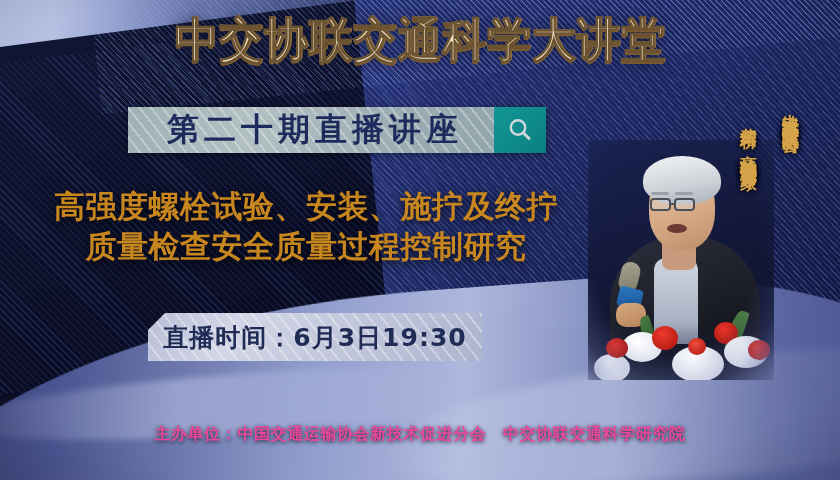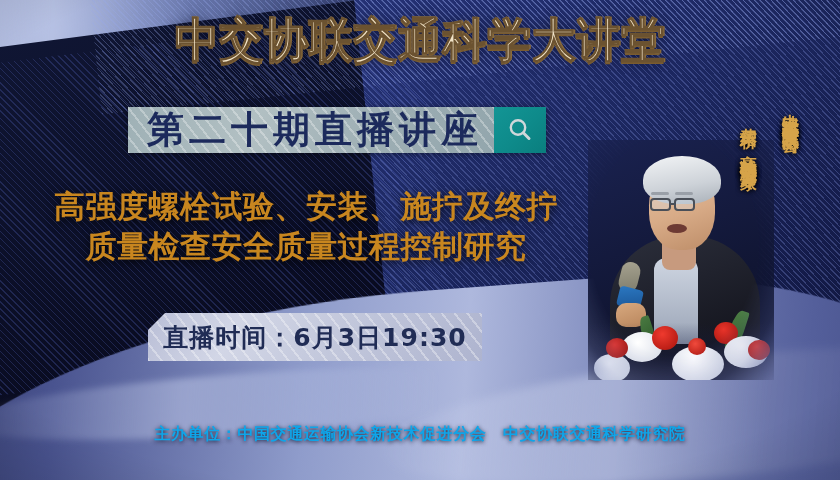--- a/index.html
+++ b/index.html
@@ -144,21 +144,21 @@
   }
   .subbar:before{
     content:"";position:absolute;inset:0;
     background:repeating-linear-gradient(52deg,
       rgba(255,255,255,.30) 0px,rgba(255,255,255,.30) 2px,
       rgba(255,255,255,0) 2px,rgba(255,255,255,0) 9px);
     pointer-events:none;
   }
   .subbar-text{
     flex:1;display:flex;align-items:center;justify-content:center;
-    font-size:37px;font-weight:bold;color:#1c2a5c;letter-spacing:5px;
+    font-size:32px;font-weight:bold;color:#1c2a5c;letter-spacing:5px;
     position:relative;z-index:2;padding-left:8px;
     font-family:"DejaVu Sans","Liberation Sans",sans-serif;
   }
   .subbar-search{
     width:52px;flex:0 0 52px;
     background:linear-gradient(135deg,#139595 0%,#0e8a8a 55%,#0a7e7e 100%);
     display:flex;align-items:center;justify-content:center;
     position:relative;z-index:3;
   }
   .subbar-search svg{display:block;}
@@ -247,21 +247,21 @@
     text-shadow:0 1px 5px rgba(0,0,0,.85);
     font-family:"DejaVu Sans","Liberation Sans",sans-serif;
   }
   .vtext-org{left:782px;top:100px;}
   .vtext-name{left:740px;top:114px;}
 
   
   .footer{
     position:absolute;left:0;right:0;top:424px;
     text-align:center;
-    font-size:16px;font-weight:bold;color:#0ea5e9;
+    font-size:16px;font-weight:bold;color:#ec4899;
     letter-spacing:.6px;
     text-shadow:0 1px 4px rgba(10,14,40,.9);
     font-family:"DejaVu Sans","Liberation Sans",sans-serif;
   }
 </style>
 </head>
 <body>
 
 <div id="poster">
 

